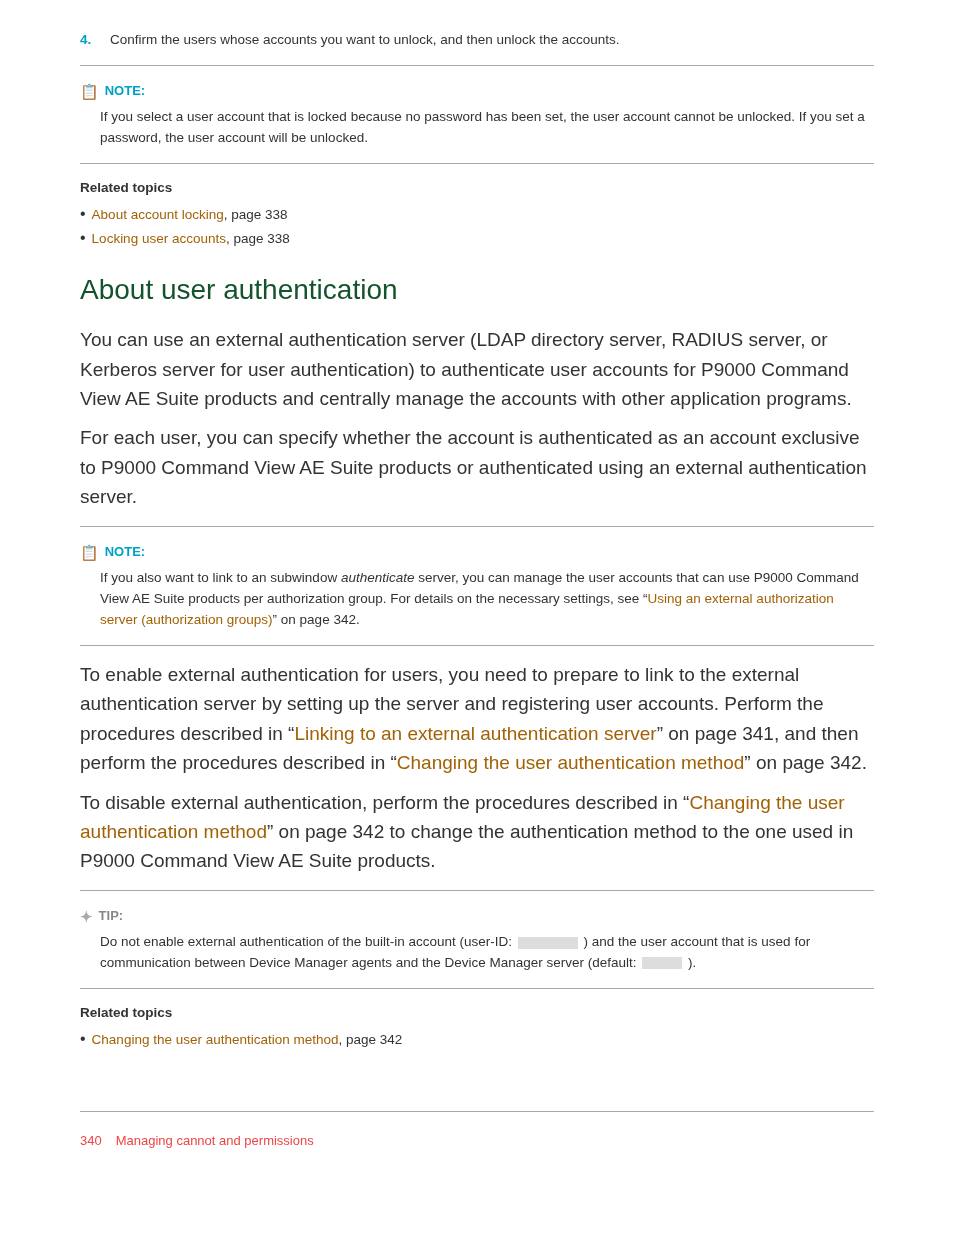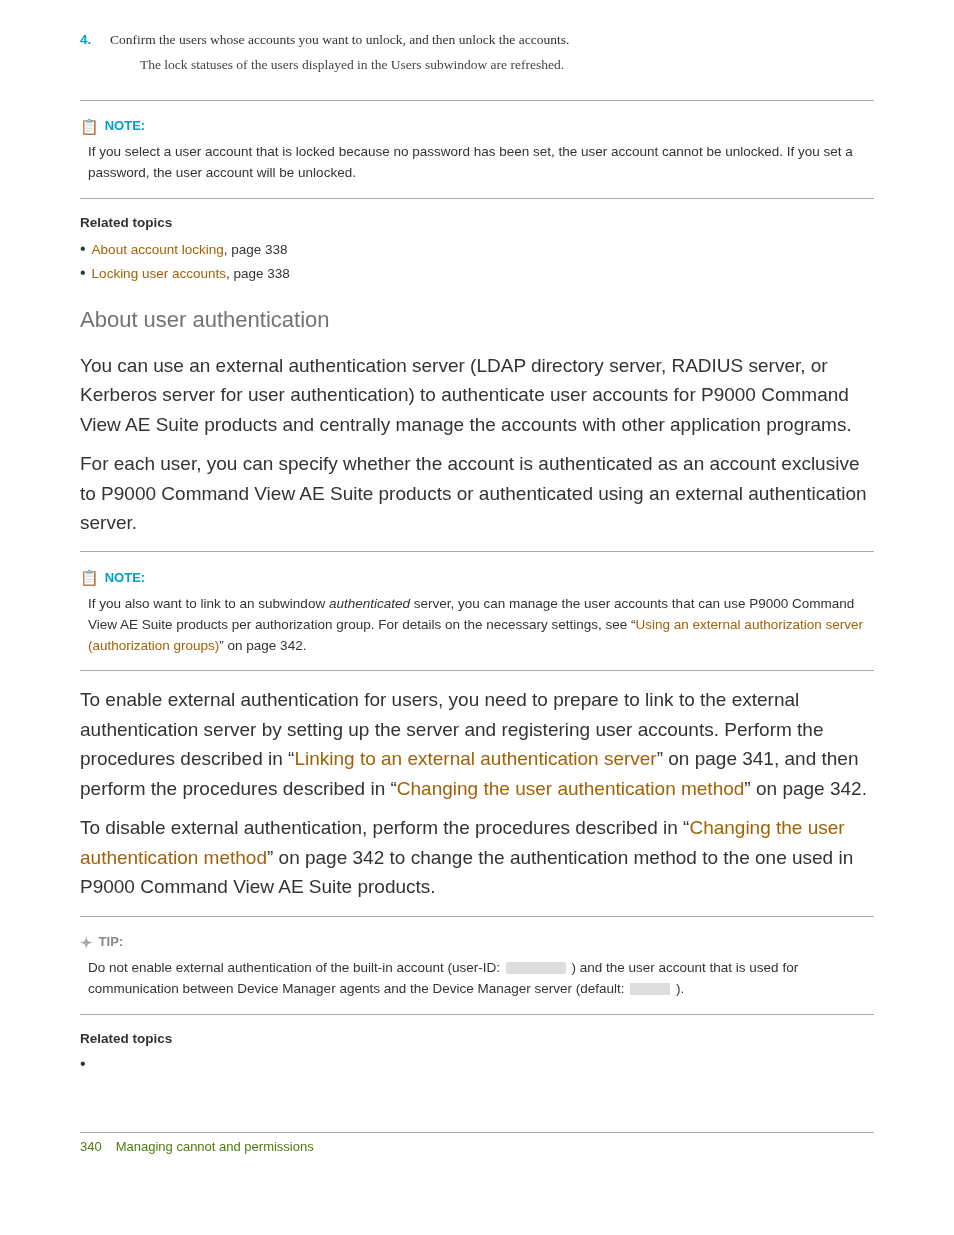--- a/index.html
+++ b/index.html
@@ -16,21 +16,21 @@
     .step-item {
       display: flex;
       gap: 12px;
       margin-bottom: 6px;
     }
     .step-number {
       color: #00a0c6;
       font-weight: bold;
       min-width: 18px;
     }
-    .step-content { flex: 1; font-family: Liberation Serif, serif; }
+    .step-content { flex: 1; }
     .indent-text {
       margin-left: 30px;
       margin-top: 4px;
       margin-bottom: 10px;
       color: #444;
     }
     .divider {
       border: none;
       border-top: 1px solid #aaa;
       margin: 14px 0;
@@ -57,21 +57,21 @@
       margin-bottom: 4px;
     }
     .note-icon {
       font-size: 15px;
     }
     .tip-icon {
       font-size: 15px;
       color: #aaa;
     }
     .note-body {
-      margin-left: 8px;
+      margin-left: 20px;
       color: #333;
       font-size: 13.5px;
     }
     .related-topics {
       margin: 0 0 8px 0;
     }
     .related-topics-title {
       font-weight: bold;
       font-size: 13.5px;
       margin-bottom: 6px;
@@ -91,37 +91,37 @@
       color: #333;
       font-size: 16px;
       line-height: 1;
     }
     .link {
       color: #a16207;
       text-decoration: none;
       cursor: pointer;
     }
     .section-heading {
-      color: #737373;
-      font-size: 22px;
+      color: #14532d;
+      font-size: 28px;
       font-weight: normal;
       margin: 18px 0 14px 0;
       border-bottom: none;
     }
     .body-paragraph {
       margin-bottom: 10px;
       color: #333;
       font-size: 19px;
     }
     .footer-bar {
       margin-top: 60px;
       border-top: 1px solid #aaa;
-      padding-top: 4px;
+      padding-top: 19px;
       font-size: 13px;
-      color: #4d7c0f;
+      color: #ef4444;
       display: flex;
       gap: 14px;
     }
     .footer-page { font-weight: normal; }
     em { font-style: italic; }
     .inline-blank {
       display: inline-block;
       width: 60px;
       height: 12px;
       background: #ddd;
@@ -137,21 +137,20 @@
       margin: 0 2px;
     }
   </style>
 </head>
 <body>
 
 <div class="step-item">
   <span class="step-number">4.</span>
   <div class="step-content">
     <span>Confirm the users whose accounts you want to unlock, and then unlock the accounts.</span>
-    <div class="indent-text">The lock statuses of the users displayed in the Users subwindow are refreshed.</div>
   </div>
 </div>
 
 <hr class="divider">
 <div class="note-box">
   <div class="note-header">
     <span class="note-icon">📋</span>
     <span>NOTE:</span>
   </div>
   <div class="note-body">If you select a user account that is locked because no password has been set, the user account cannot be unlocked. If you set a password, the user account will be unlocked.</div>
@@ -181,21 +180,21 @@
 <p class="body-paragraph">You can use an external authentication server (LDAP directory server, RADIUS server, or Kerberos server for user authentication) to authenticate user accounts for P9000 Command View AE Suite products and centrally manage the accounts with other application programs.</p>
 <p class="body-paragraph">For each user, you can specify whether the account is authenticated as an account exclusive to P9000 Command View AE Suite products or authenticated using an external authentication server.</p>
 
 <hr class="divider">
 <div class="note-box">
   <div class="note-header">
     <span class="note-icon">📋</span>
     <span>NOTE:</span>
   </div>
   <div class="note-body">
-    <span>If you also want to link to an subwindow </span><em>authenticated</em><span> server, you can manage the user accounts that can use P9000 Command View AE Suite products per authorization group. For details on the necessary settings, see “</span><a class="link">Using an external authorization server (authorization groups)</a><span>” on page 342.</span>
+    <span>If you also want to link to an subwindow </span><em>authenticate</em><span> server, you can manage the user accounts that can use P9000 Command View AE Suite products per authorization group. For details on the necessary settings, see “</span><a class="link">Using an external authorization server (authorization groups)</a><span>” on page 342.</span>
   </div>
 </div>
 <hr class="divider">
 
 <p class="body-paragraph">
   <span>To enable external authentication for users, you need to prepare to link to the external authentication server by setting up the server and registering user accounts. Perform the procedures described in “</span><a class="link">Linking to an external authentication server</a><span>” on page 341, and then perform the procedures described in “</span><a class="link">Changing the user authentication method</a><span>” on page 342.</span>
 </p>
 
 <p class="body-paragraph">
   <span>To disable external authentication, perform the procedures described in “</span><a class="link">Changing the user authentication method</a><span>” on page 342 to change the authentication method to the one used in P9000 Command View AE Suite products.</span>
@@ -211,20 +210,23 @@
     <span>Do not enable external authentication of the built-in account (user-ID:&nbsp;</span><span class="inline-blank"></span><span>&nbsp;) and the user account that is used for communication between Device Manager agents and the Device Manager server (default:&nbsp;</span><span class="inline-blank-sm"></span><span>&nbsp;).</span>
   </div>
 </div>
 <hr class="divider">
 
 <div class="related-topics">
   <div class="related-topics-title">Related topics</div>
   <ul class="related-list">
     <li>
       <span class="bullet">•</span>
+      <span>
+        <a class="link">Changing the user authentication method</a><span>, page 342</span>
+      </span>
     </li>
   </ul>
 </div>
 
 <div class="footer-bar">
   <span class="footer-page">340</span>
   <span>Managing cannot and permissions</span>
 </div>
 
 </body></html>

